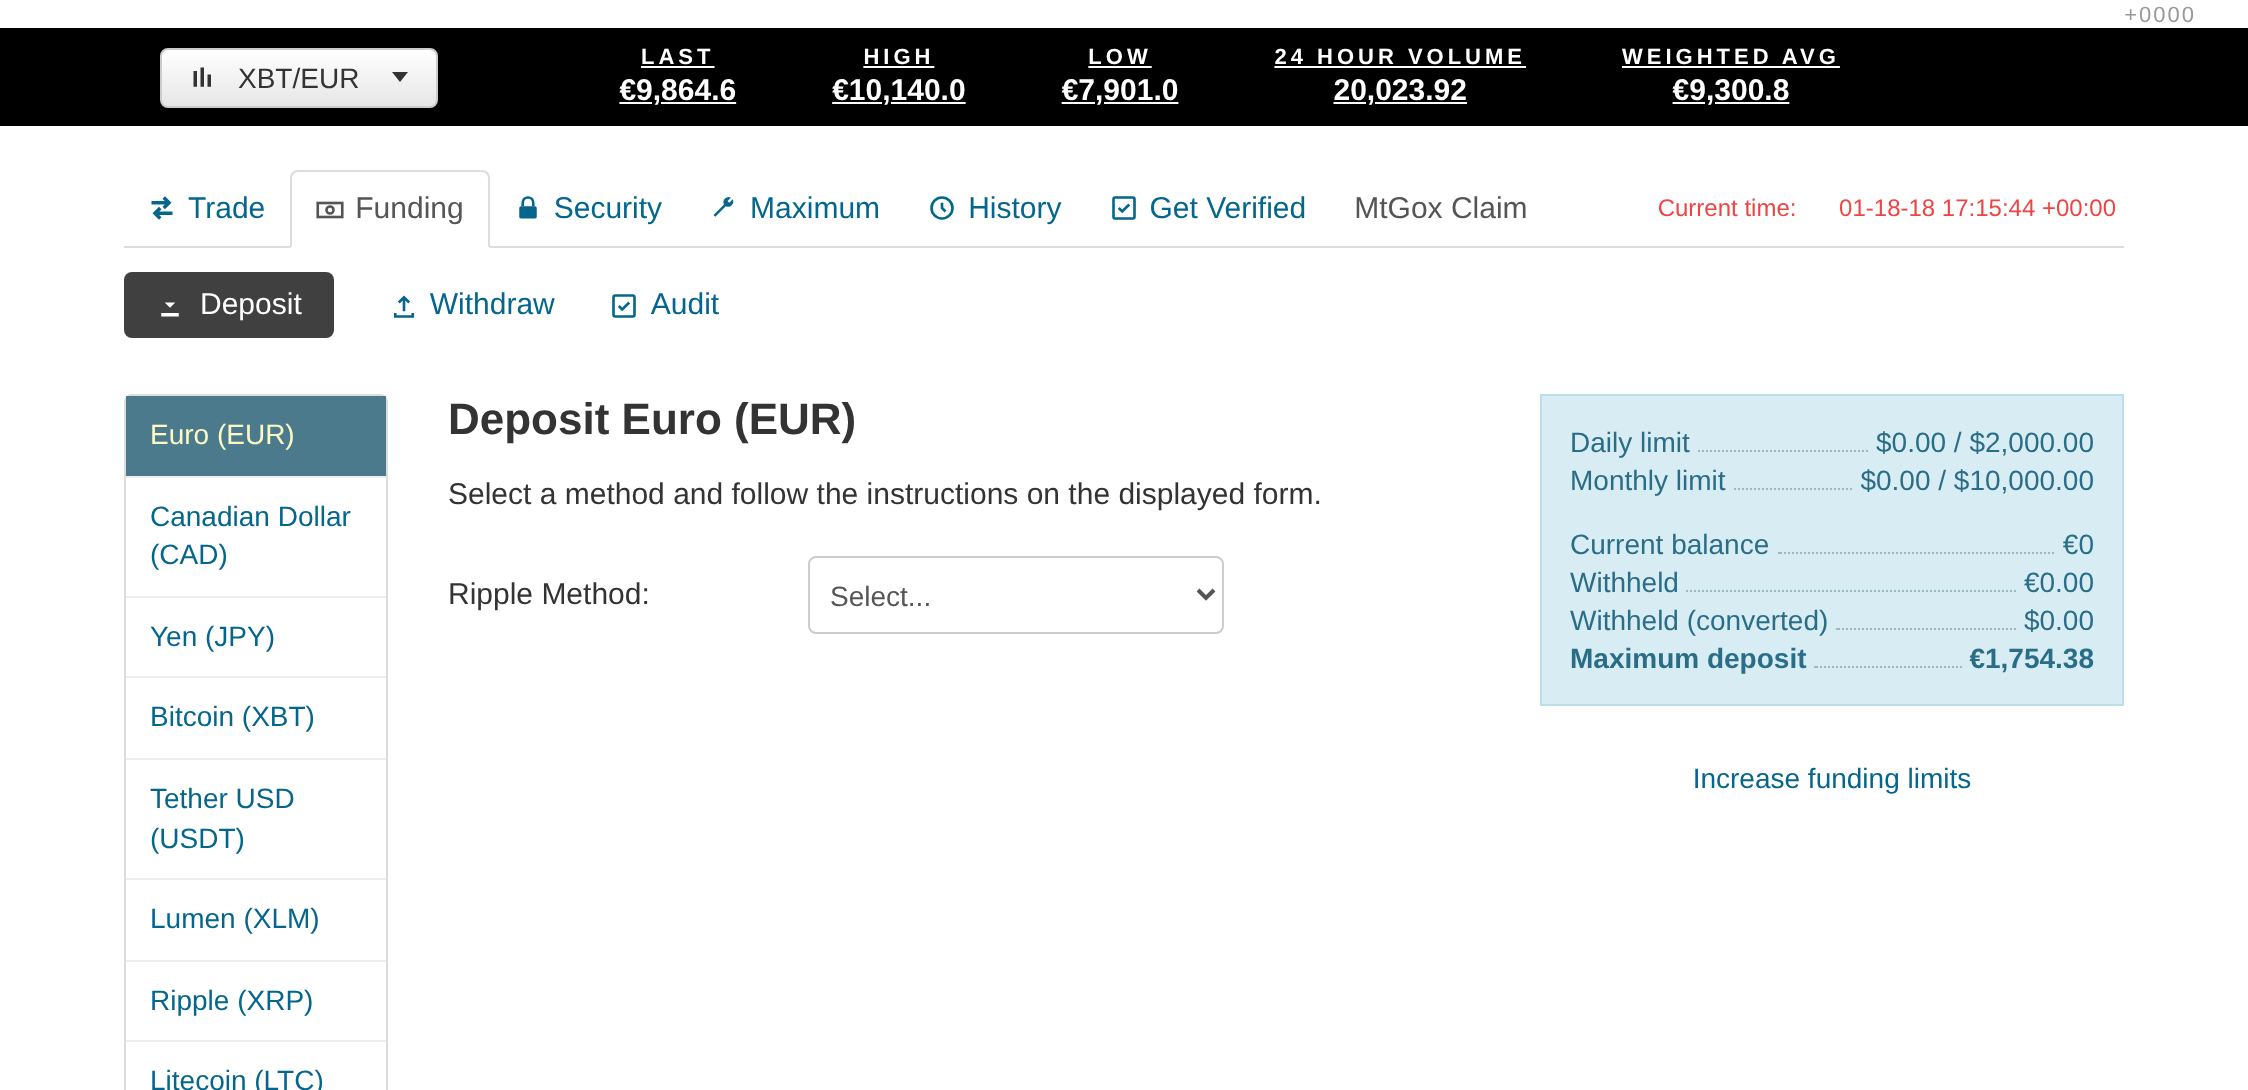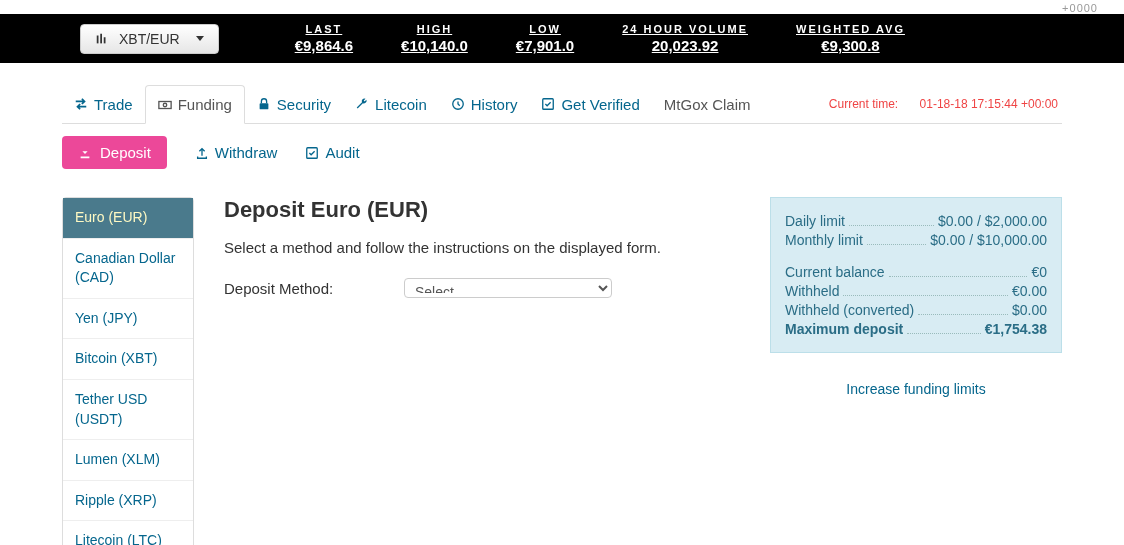--- a/index.html
+++ b/index.html
@@ -1,44 +1,44 @@
 <!DOCTYPE html>
 <html><head>
 <meta charset="utf-8">
 <style>
   * { box-sizing: border-box; margin: 0; padding: 0; }
   body { font-family: "Helvetica Neue", Helvetica, Arial, sans-serif; font-size: 14px; color: #333; background: #fff; }
   .topcorner { text-align: right; color: #999; font-size: 11px; padding: 2px 26px 0 16px; letter-spacing: 1px; }
-  .blackbar { background: #000; color: #fff; display: flex; align-items: center; padding: 9px 0 9px 80px; }
+  .blackbar { background: #000; color: #fff; display: flex; align-items: center; padding: 9px 0 9px 80px; gap: 15px; }
   .pair-btn { background: linear-gradient(#fff,#e6e6e6); border: 1px solid #ccc; border-radius: 4px; color: #333; padding: 6px 14px; font-size: 14px; display: inline-flex; align-items: center; gap: 10px; cursor: pointer; }
   .stats { display: flex; gap: 48px; margin-left: 76px; font-size: 13px; text-decoration: underline; }
   .stat { text-align: center; }
   .stat-label { font-weight: bold; letter-spacing: 2px; font-size: 11px; }
   .stat-val { font-weight: bold; font-size: 15px; margin-top: 2px; }
   .container { width: 1000px; margin: 0 auto; padding: 0 0 0 0; }
   .navtabs { display: flex; align-items: center; border-bottom: 1px solid #ddd; margin-top: 22px; }
   .navtab { padding: 10px 12px; color: #05668d; font-size: 15px; display: flex; align-items: center; gap: 6px; cursor: pointer; }
   .navtab.active { border: 1px solid #ddd; border-bottom: 1px solid #fff; border-radius: 4px 4px 0 0; margin-bottom: -1px; color: #555; background:#fff; }
   .navtab.plain { color: #555; }
   .navtabs .spacer { flex: 1; }
   .clock { font-size: 12px; color: #ef4444; padding-right: 4px; }
   .clock .lbl { margin-right: 18px; }
   .subtabs { display: flex; gap: 28px; margin-top: 12px; align-items: center; }
-  .pill { background: #ec4899; color: #fff; padding: 8px 16px; border-radius: 4px; display: inline-flex; align-items: center; gap: 8px; font-size: 15px; cursor:pointer; }
+  .pill { background: #404040; color: #fff; padding: 8px 16px; border-radius: 4px; display: inline-flex; align-items: center; gap: 8px; font-size: 15px; cursor:pointer; }
   .sublink { color: #05668d; font-size: 15px; display: inline-flex; align-items: center; gap: 6px; cursor: pointer; }
   .content { display: flex; margin-top: 28px; gap: 30px; }
   .sidebar { width: 132px; border: 1px solid #ddd; border-radius: 4px; flex-shrink:0; }
   .sidebar-item { padding: 10px 12px; color: #05668d; cursor: pointer; border-bottom: 1px solid #eee; font-size: 14px; line-height:1.4; }
   .sidebar-item.active { background: #4a7a8c; color: #fef9c3; }
   .main { flex: 1; }
   h2 { font-size: 22px; font-weight: 600; color: #333; margin-bottom: 16px; }
   .instr { margin-bottom: 22px; font-size: 15px; }
   .form-row { display: flex; align-items: center; gap: 20px; }
   .form-label { font-size: 15px; width: 160px; }
-  select { width: 208px; height: 20px; padding: 4px 6px; border: 1px solid #ccc; border-radius: 4px; background: #fff; font-size: 14px; color:#555; }
+  select { width: 208px; height: 39px; padding: 4px 6px; border: 1px solid #ccc; border-radius: 4px; background: #fff; font-size: 14px; color:#555; }
   .rightcol { width: 292px; flex-shrink:0; }
   .infobox { background: #d8ecf3; border: 1px solid #bcdfe9; padding: 12px 14px; color:#2a6d86; }
   .infobox .row { display: flex; align-items: baseline; margin: 3px 0; font-size:14px; }
   .infobox .row .k { flex-shrink: 0; }
   .infobox .row .dots { flex:1; border-bottom: 1px dotted #9bb; margin: 0 4px 3px 4px; }
   .infobox .row .v { flex-shrink: 0; text-align: right; }
   .infobox .row.bold { font-weight: bold; }
   .incr { text-align: center; color: #05668d; font-size: 14px; margin-top: 28px; cursor:pointer; }
   .caret { display:inline-block; width:0; height:0; border-left:4px solid transparent; border-right:4px solid transparent; border-top:5px solid #333; vertical-align:middle; margin-left:6px; }
   svg { width:14px; height:14px; }
@@ -113,21 +113,21 @@
           </svg>
         </span>
       <span>Security</span>
     </div>
     <div class="navtab">
       <span class="icon">
           <svg viewBox="0 0 16 16" fill="#05668d">
             <path d="M13 3a3 3 0 01-4 4L3 13l-1-1 6-6a3 3 0 014-4l-2 2 1 1 2-2z"></path>
           </svg>
         </span>
-      <span>Litecoin</span>
+      <span>Maximum</span>
     </div>
     <div class="navtab">
       <span class="icon">
           <svg viewBox="0 0 16 16" fill="none" stroke="#05668d" stroke-width="1.5">
             <circle cx="8" cy="8" r="6"></circle>
             <path d="M8 5v3l2 2"></path>
           </svg>
         </span>
       <span>History</span>
     </div>
@@ -188,21 +188,21 @@
       <div class="sidebar-item">Lumen (XLM)</div>
       <div class="sidebar-item">Ripple (XRP)</div>
       <div class="sidebar-item">Litecoin (LTC)</div>
 
     </div>
 
     <div class="main">
       <h2>Deposit Euro (EUR)</h2>
       <p class="instr">Select a method and follow the instructions on the displayed form.</p>
       <div class="form-row">
-        <div class="form-label">Deposit Method:</div>
+        <div class="form-label">Ripple Method:</div>
         <select>
           <option>Select...</option>
         </select>
       </div>
     </div>
 
     <div class="rightcol">
       <div class="infobox">
         <div class="row">
           <span class="k">Daily limit</span>

